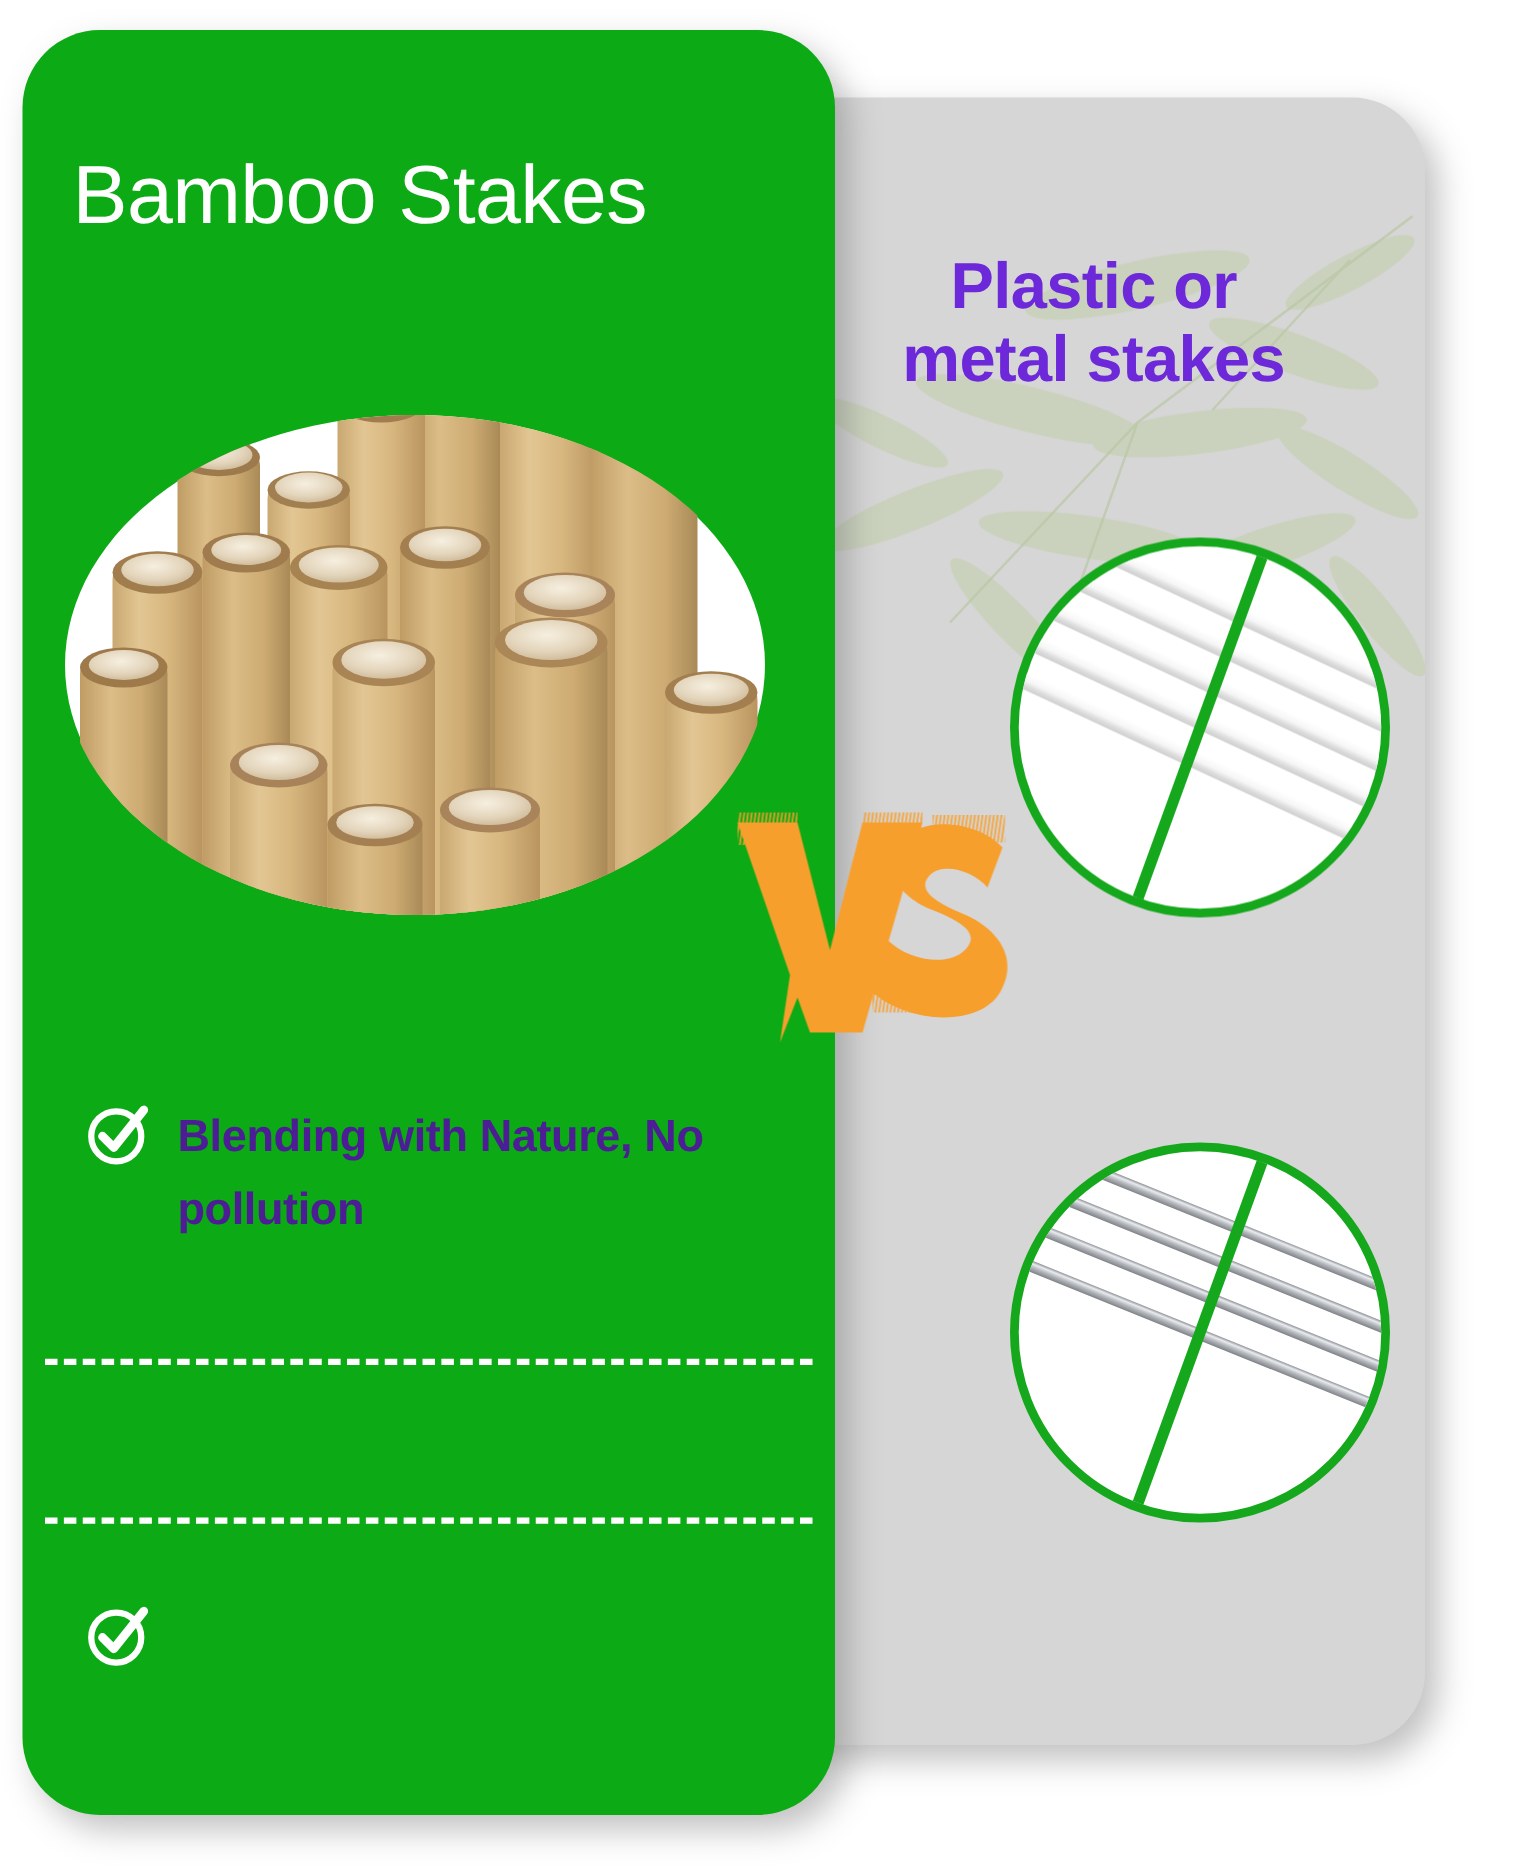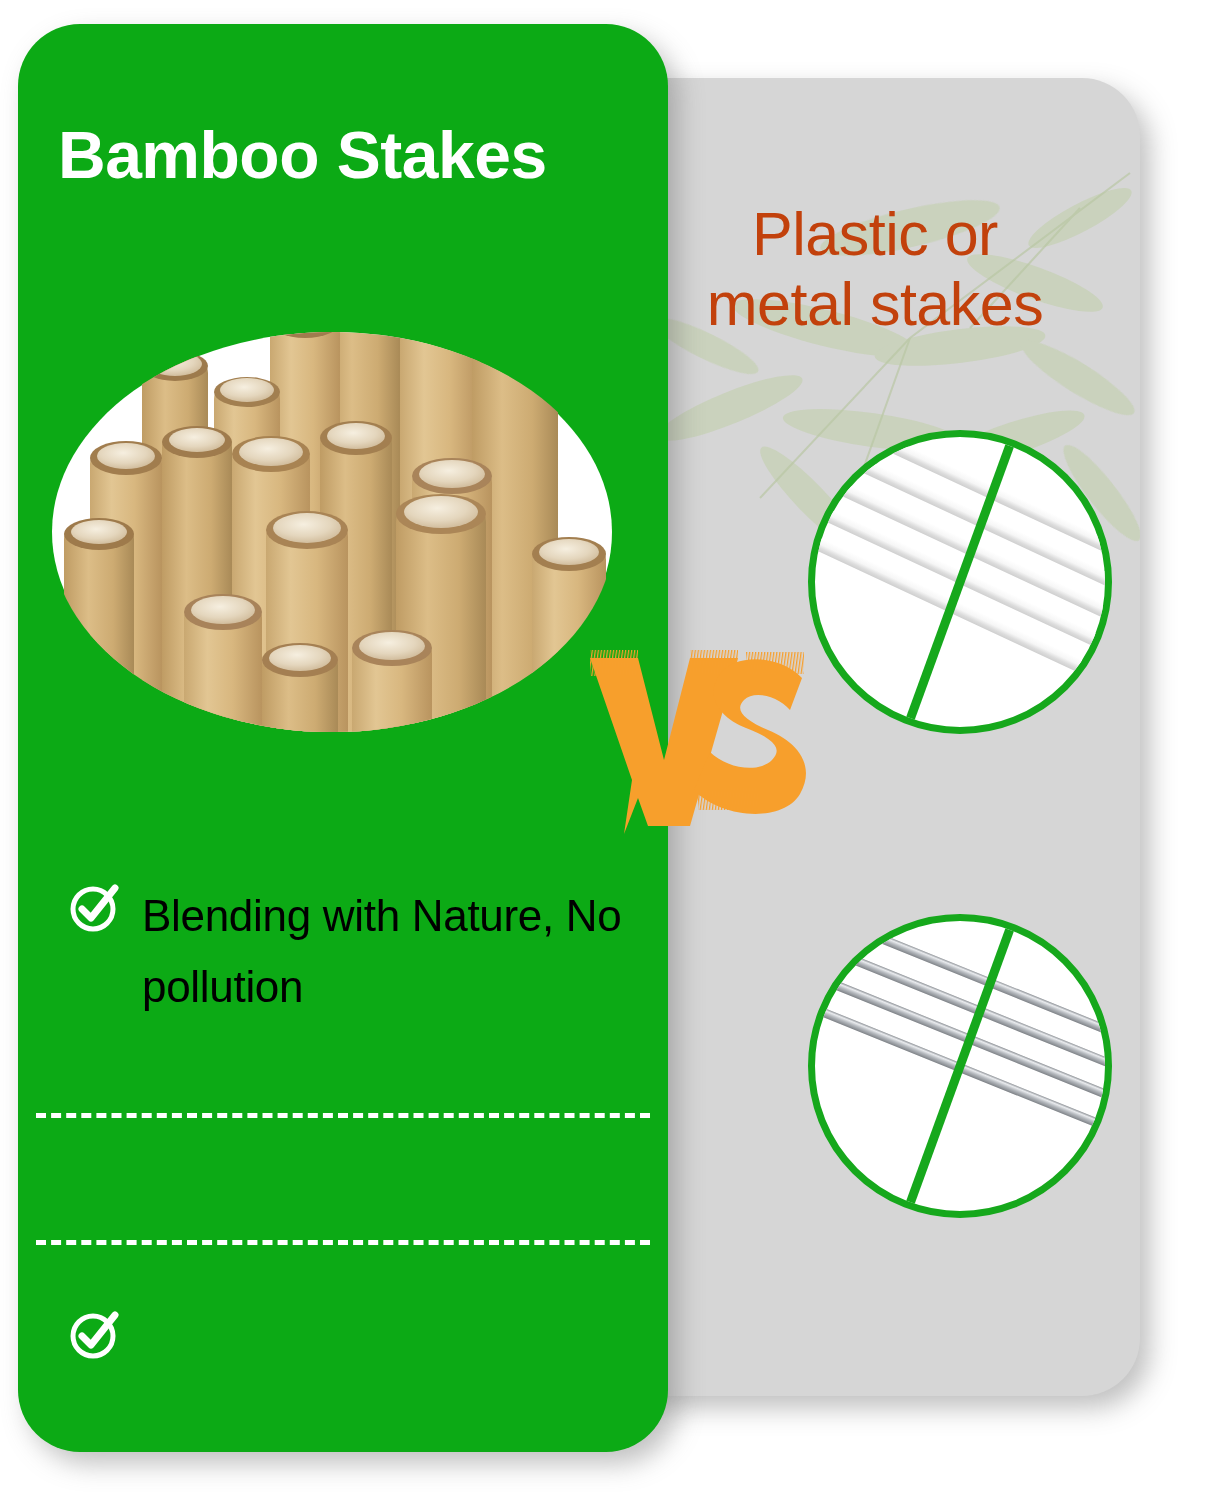--- a/index.html
+++ b/index.html
@@ -39,23 +39,23 @@
     position: absolute;
     inset: 0;
     pointer-events: none;
   }
   .right-title {
     position: absolute;
     left: 0;
     right: 0;
     top: 122px;
     text-align: center;
-    color: #c2410c;
-    font-size: 61px;
-    font-weight: normal;
+    color: #6d28d9;
+    font-size: 52px;
+    font-weight: bold;
     line-height: 1.14;
     letter-spacing: -0.5px;
     padding: 0 14px;
     box-sizing: border-box;
   }
 
   
   .no-circle {
     position: absolute;
     width: 304px;
@@ -96,21 +96,21 @@
     border-radius: 62px;
     box-shadow: 10px 12px 26px rgba(100,100,100,0.40);
     overflow: hidden;
   }
   .left-title {
     position: absolute;
     left: 40px;
     top: 93px;
     color: #ffffff;
     font-size: 66px;
-    font-weight: bold;
+    font-weight: normal;
     letter-spacing: -0.5px;
     white-space: nowrap;
   }
 
   
   .bamboo-photo {
     position: absolute;
     left: 16px;
     top: 228px;
     width: 620px;
@@ -141,23 +141,23 @@
     min-height: 62px;
   }
   .check-icon {
     flex: 0 0 auto;
     width: 52px;
     height: 52px;
     margin-right: 22px;
     margin-top: 2px;
   }
   .feature-text {
-    color: #000000;
-    font-size: 44px;
-    font-weight: normal;
+    color: #4c1d95;
+    font-size: 36px;
+    font-weight: bold;
     line-height: 1.62;
     letter-spacing: -0.3px;
   }
   .divider {
     height: 0;
     border-top: 5px dashed #ffffff;
     margin: 0 18px;
   }
   .sp-a { height: 90px; }
   .sp-b { height: 62px; }

